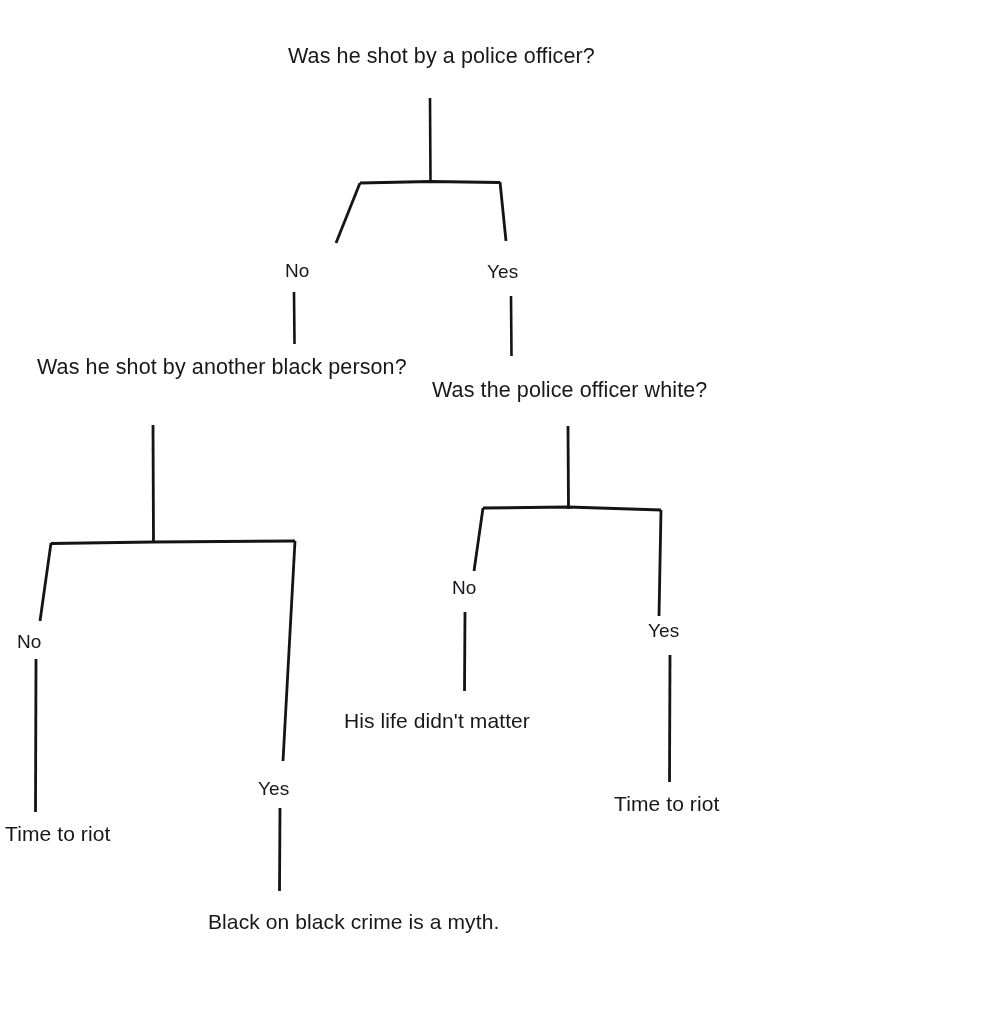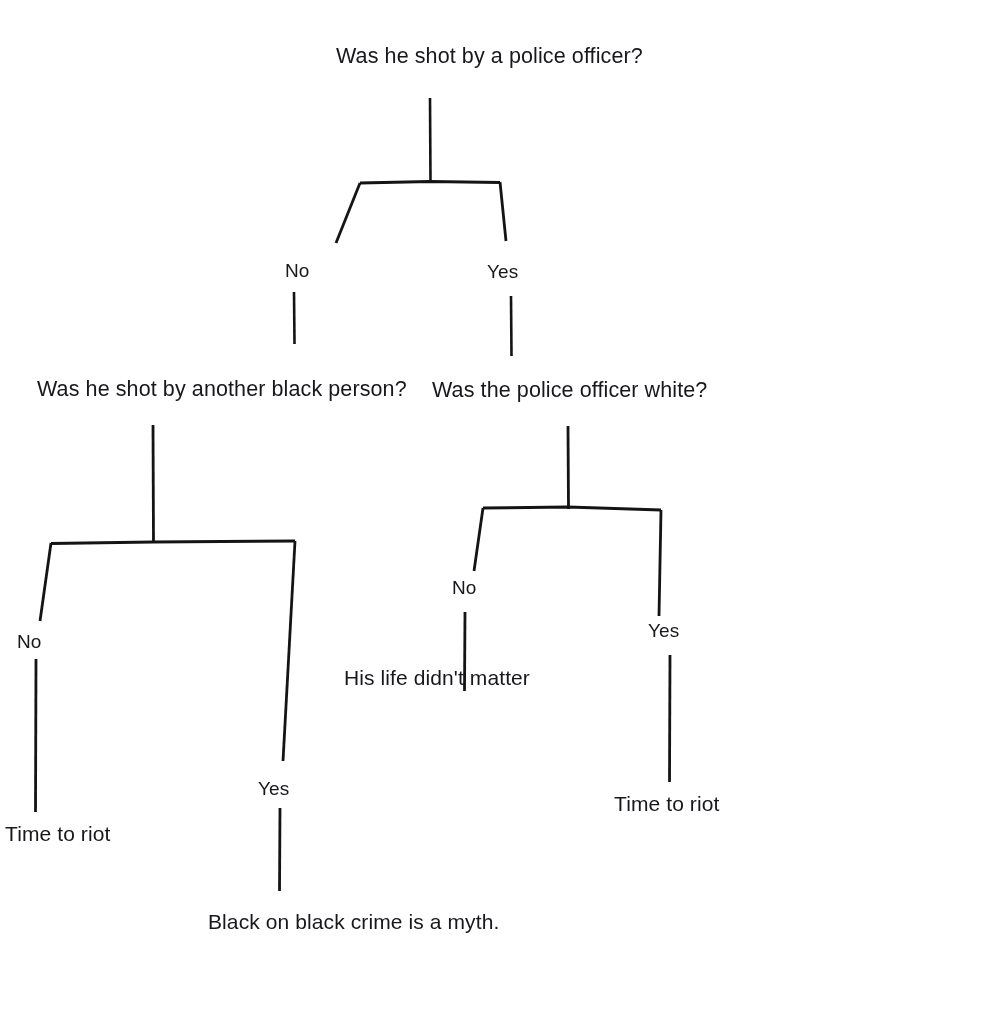--- a/index.html
+++ b/index.html
@@ -87,39 +87,39 @@
 
     <line x1="483" y1="508" x2="474" y2="571" stroke-width="2.8"></line>
 
     <line x1="661" y1="510" x2="659" y2="616" stroke-width="2.8"></line>
 
     <line x1="465" y1="612" x2="464.5" y2="691" stroke-width="2.8"></line>
 
     <line x1="670" y1="655" x2="669.5" y2="782" stroke-width="2.8"></line>
   </svg>
 
-  <div class="node-text question-text" style="left:288px; top:46px;margin-left:48px;">Was he shot by a police officer?</div>
+  <div class="node-text question-text" style="left:288px; top:46px;">Was he shot by a police officer?</div>
 
   <div class="node-text branch-label" style="left:285px; top:261px;">No</div>
 
   <div class="node-text branch-label" style="left:487px; top:262px;">Yes</div>
 
-  <div class="node-text question-text" style="left:37px; top:379px;">Was he shot by another black person?</div>
+  <div class="node-text question-text" style="left:37px; top:357px;">Was he shot by another black person?</div>
 
   <div class="node-text question-text" style="left:432px; top:380px;">Was the police officer white?</div>
 
   <div class="node-text branch-label" style="left:17px; top:632px;">No</div>
 
   <div class="node-text branch-label" style="left:258px; top:779px;">Yes</div>
 
   <div class="node-text branch-label" style="left:452px; top:578px;">No</div>
 
   <div class="node-text branch-label" style="left:648px; top:621px;">Yes</div>
 
   <div class="node-text outcome-text" style="left:5px; top:823px;">Time to riot</div>
 
   <div class="node-text outcome-text" style="left:172px; top:911px;margin-left:36px;">Black on black crime is a myth.</div>
 
-  <div class="node-text outcome-text" style="left:344px; top:667px;">His life didn't matter</div>
+  <div class="node-text outcome-text" style="left:344px; top:710px;">His life didn't matter</div>
 
   <div class="node-text outcome-text" style="left:614px; top:793px;">Time to riot</div>
 
 </div>
 
 </body></html>

